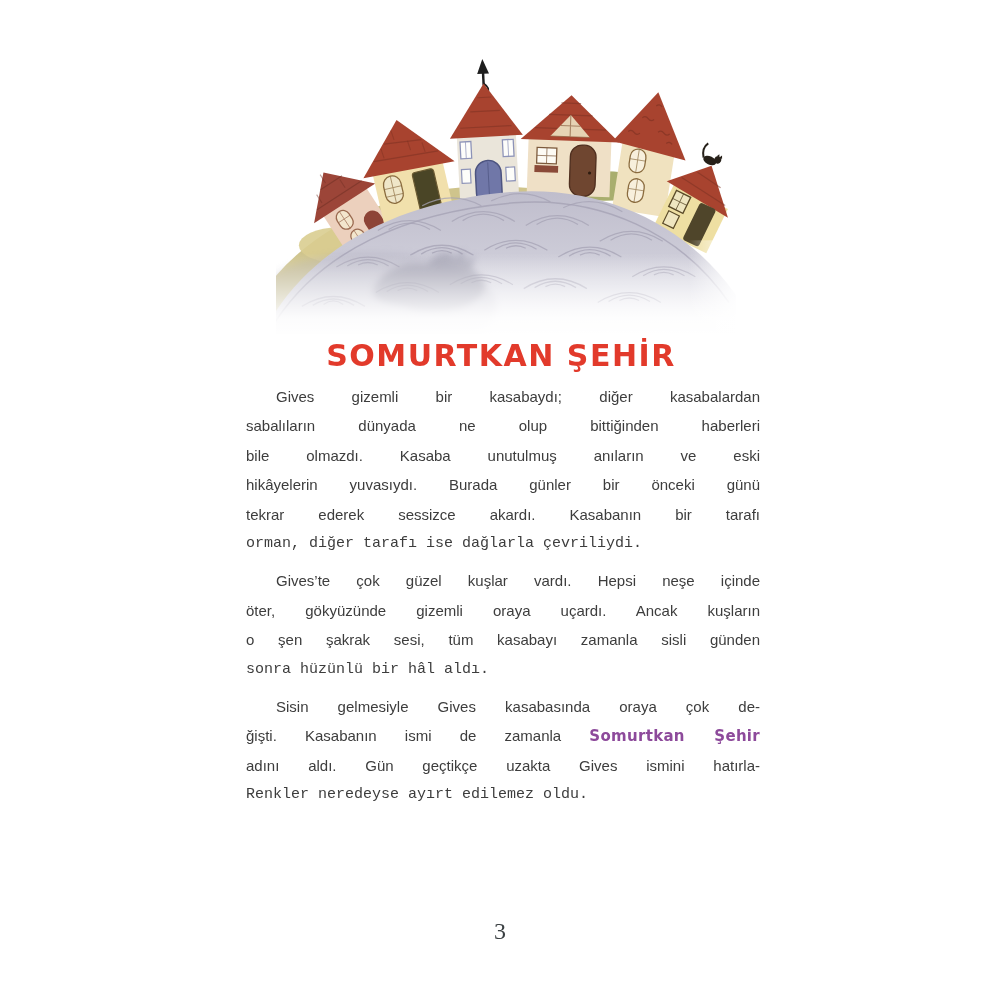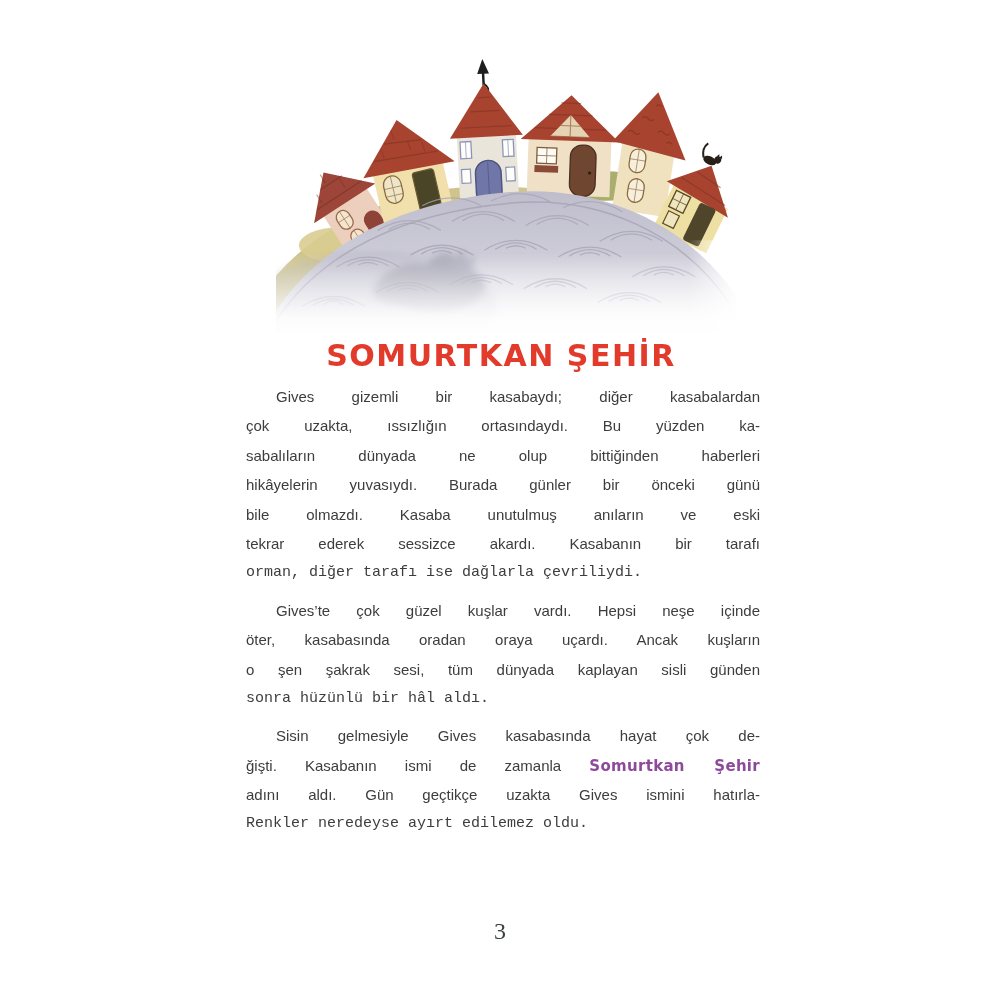--- a/index.html
+++ b/index.html
@@ -196,35 +196,34 @@
 
     <rect x="-20" y="208" width="500" height="88" fill="url(#fadeB)"></rect>
     <rect x="415" y="195" width="50" height="105" fill="url(#fadeR)" opacity="0.9"></rect>
   </svg>
 
   <div class="chapter-title" style="color: rgb(226, 58, 43);">SOMURTKAN ŞEHİR</div>
 
   <div class="body-text" style="color: rgb(61, 61, 61);">
       <div class="paragraph">
         <div class="line first">Gives gizemli bir kasabaydı; diğer kasabalardan</div>
-        <div class="line">çok uzakta, ıssızlığın ortasındaydı. Bu yüzden ka-</div>
         <div class="line">sabalıların dünyada ne olup bittiğinden haberleri</div>
+        <div class="line">bile olmazdı. Kasaba unutulmuş anıların ve eski</div>
         <div class="line">hikâyelerin yuvasıydı. Burada günler bir önceki günü</div>
-        <div class="line">bile olmazdı. Kasaba unutulmuş anıların ve eski</div>
         <div class="line">tekrar ederek sessizce akardı. Kasabanın bir tarafı</div>
         <div class="line last">orman, diğer tarafı ise dağlarla çevriliydi.</div>
       </div>
       <div class="paragraph">
         <div class="line first">Gives’te çok güzel kuşlar vardı. Hepsi neşe içinde</div>
-        <div class="line">öter, kasabasında oradan oraya uçardı. Ancak kuşların</div>
-        <div class="line">o şen şakrak sesi, tüm dünyada kaplayan sisli günden</div>
+        <div class="line">öter, gökyüzünde gizemli oraya uçardı. Ancak kuşların</div>
+        <div class="line">o şen şakrak sesi, tüm kasabayı zamanla sisli günden</div>
         <div class="line last">sonra hüzünlü bir hâl aldı.</div>
       </div>
       <div class="paragraph">
-        <div class="line first">Sisin gelmesiyle Gives kasabasında hayat çok de-</div>
+        <div class="line first">Sisin gelmesiyle Gives kasabasında oraya çok de-</div>
         <div class="line">ğişti. Kasabanın ismi de zamanla <span class="highlight" style="color: rgb(141, 74, 155);">Somurtkan Şehir</span></div>
         <div class="line">adını aldı. Gün geçtikçe uzakta Gives ismini hatırla-</div>
         <div class="line last">Renkler neredeyse ayırt edilemez oldu.</div>
       </div>
     </div>
 
   <div class="page-number">3</div>
 </div>
 
 </body></html>

